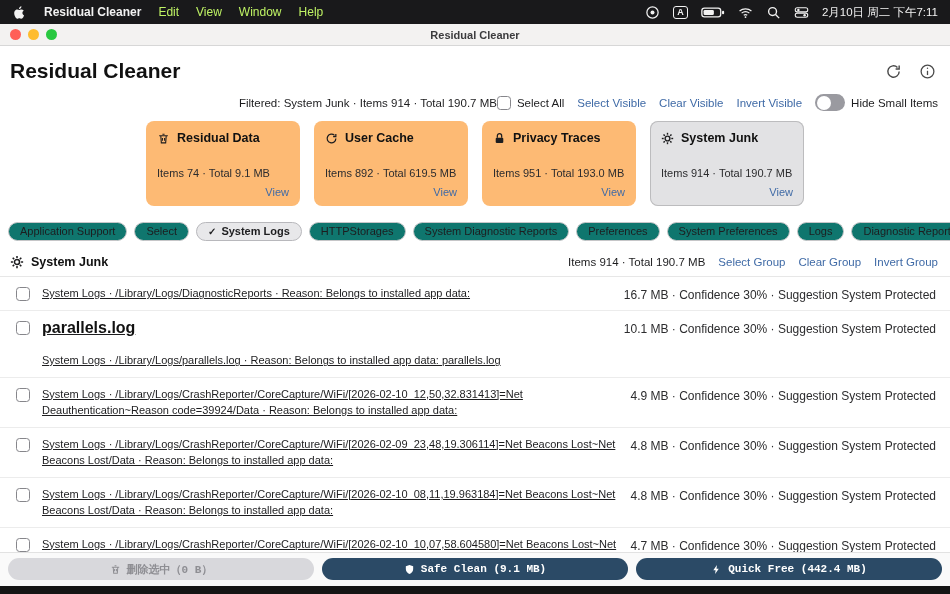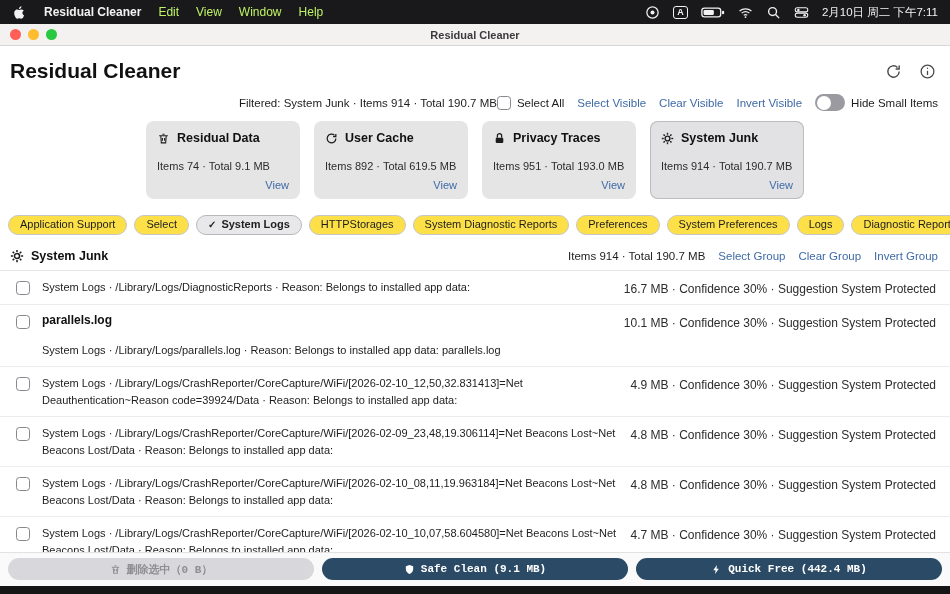--- a/index.html
+++ b/index.html
@@ -40,45 +40,45 @@
   .filter-row { display:flex; align-items:center; justify-content:flex-end; padding:9px 12px 5px 10px;
                 font-size:11.5px; }
   .filter-controls { display:flex; align-items:center; gap:13px; }
   .ctrl-pair { display:flex; align-items:center; gap:6px; }
   .checkbox { width:14px; height:14px; border:1.5px solid #86868b; border-radius:3.5px; background:#fff; flex:0 0 auto; }
   .link { color:#3f6aa6; cursor:pointer; }
   .toggle { width:30px; height:17px; border-radius:9px; background:#9a9aa0; position:relative; flex:0 0 auto; }
   .toggle .knob { position:absolute; left:1.5px; top:1.5px; width:14px; height:14px; background:#fff; border-radius:50%; }
 
   .cards { display:flex; justify-content:center; gap:14px; padding:5px 0 10px; }
-  .card { width:154px; background:#e5e5e5; border-radius:8px; padding:10px 11px 8px; cursor:pointer; }
+  .card { width:154px; background:#fdba74; border-radius:8px; padding:10px 11px 8px; cursor:pointer; }
   .card.selected { background:#e2e2e4; box-shadow:0 0 0 1px #bcbcbe inset; }
   .card-top { display:flex; align-items:center; gap:7px; font-size:12.5px; font-weight:700; color:#111; }
   .card-icon { width:13px; height:13px; color:#1d1d1f; flex:0 0 auto; }
   .card-icon svg { width:100%; height:100%; }
-  .card-stats { font-size:11px; color:#2c2c2e; margin-top:15px; }
+  .card-stats { font-size:11px; color:#2c2c2e; margin-top:22px; }
   .card-view { text-align:right; font-size:11px; margin-top:7px; }
 
   .chips { display:flex; gap:7px; padding:6px 0 7px 8px; overflow:hidden; white-space:nowrap; }
   .chip { flex:0 0 auto; border:1px solid #c6c6c8; border-radius:12px; padding:3px 11px 4px; font-size:11px;
-          color:#1d1d1f; background:#fde047; display:flex; align-items:center; gap:5px; cursor:pointer; }
+          color:#1d1d1f; background:#0f766e; display:flex; align-items:center; gap:5px; cursor:pointer; }
   .chip.selected { background:#e8e8ea; border-color:#b8b8bc; font-weight:600; }
   .chip .check { font-size:10px; }
 
   .group-row { display:flex; align-items:center; justify-content:space-between; padding:7px 12px 7px 10px; }
   .group-left { display:flex; align-items:center; gap:7px; font-size:12.5px; font-weight:700; color:#111; }
   .group-icon { width:14px; height:14px; }
   .group-icon svg { width:100%; height:100%; }
   .group-right { display:flex; align-items:center; gap:13px; font-size:11.5px; }
 
   .list { flex:1 1 auto; overflow:hidden; border-top:1px solid #e7e7e7; }
   .row { display:flex; padding:8px 14px 8px 16px; border-bottom:1px solid #ececec; }
   .row-check { margin-top:2px; }
-  .row-text { flex:1 1 auto; margin:0 14px 0 12px; min-width:0; }
-  .row-title { font-size:12px; font-weight:700; color:#111; margin-bottom:15px; }
+  .row-text { flex:1 1 auto; margin:0 14px 0 12px; min-width:0;text-decoration:underline; }
+  .row-title { font-size:16px; font-weight:700; color:#111; margin-bottom:15px; }
   .row-desc { font-size:11px; color:#1d1d1f; line-height:1.5; }
   .row-meta { flex:0 0 auto; font-size:12px; color:#2c2c2e; white-space:nowrap; padding-top:3px; font-weight:500; }
 
   
   .footer { flex:0 0 33px; display:flex; gap:8px; padding:5px 8px 6px; background:#fafafa; border-top:1px solid #e2e2e2; }
   .fbtn { flex:1 1 0; height:22px; border:none; border-radius:11px; display:flex; align-items:center; justify-content:center;
           gap:6px; font-size:11px; font-weight:600; font-family:Liberation Mono, monospace; cursor:pointer; }
   .fbtn.disabled { background:#d8d8dc; color:#8e8e93; }
   .fbtn.primary { background:#2b4a66; color:#fff; }
   .fbtn .bicon { width:11px; height:11px; display:inline-flex; }

